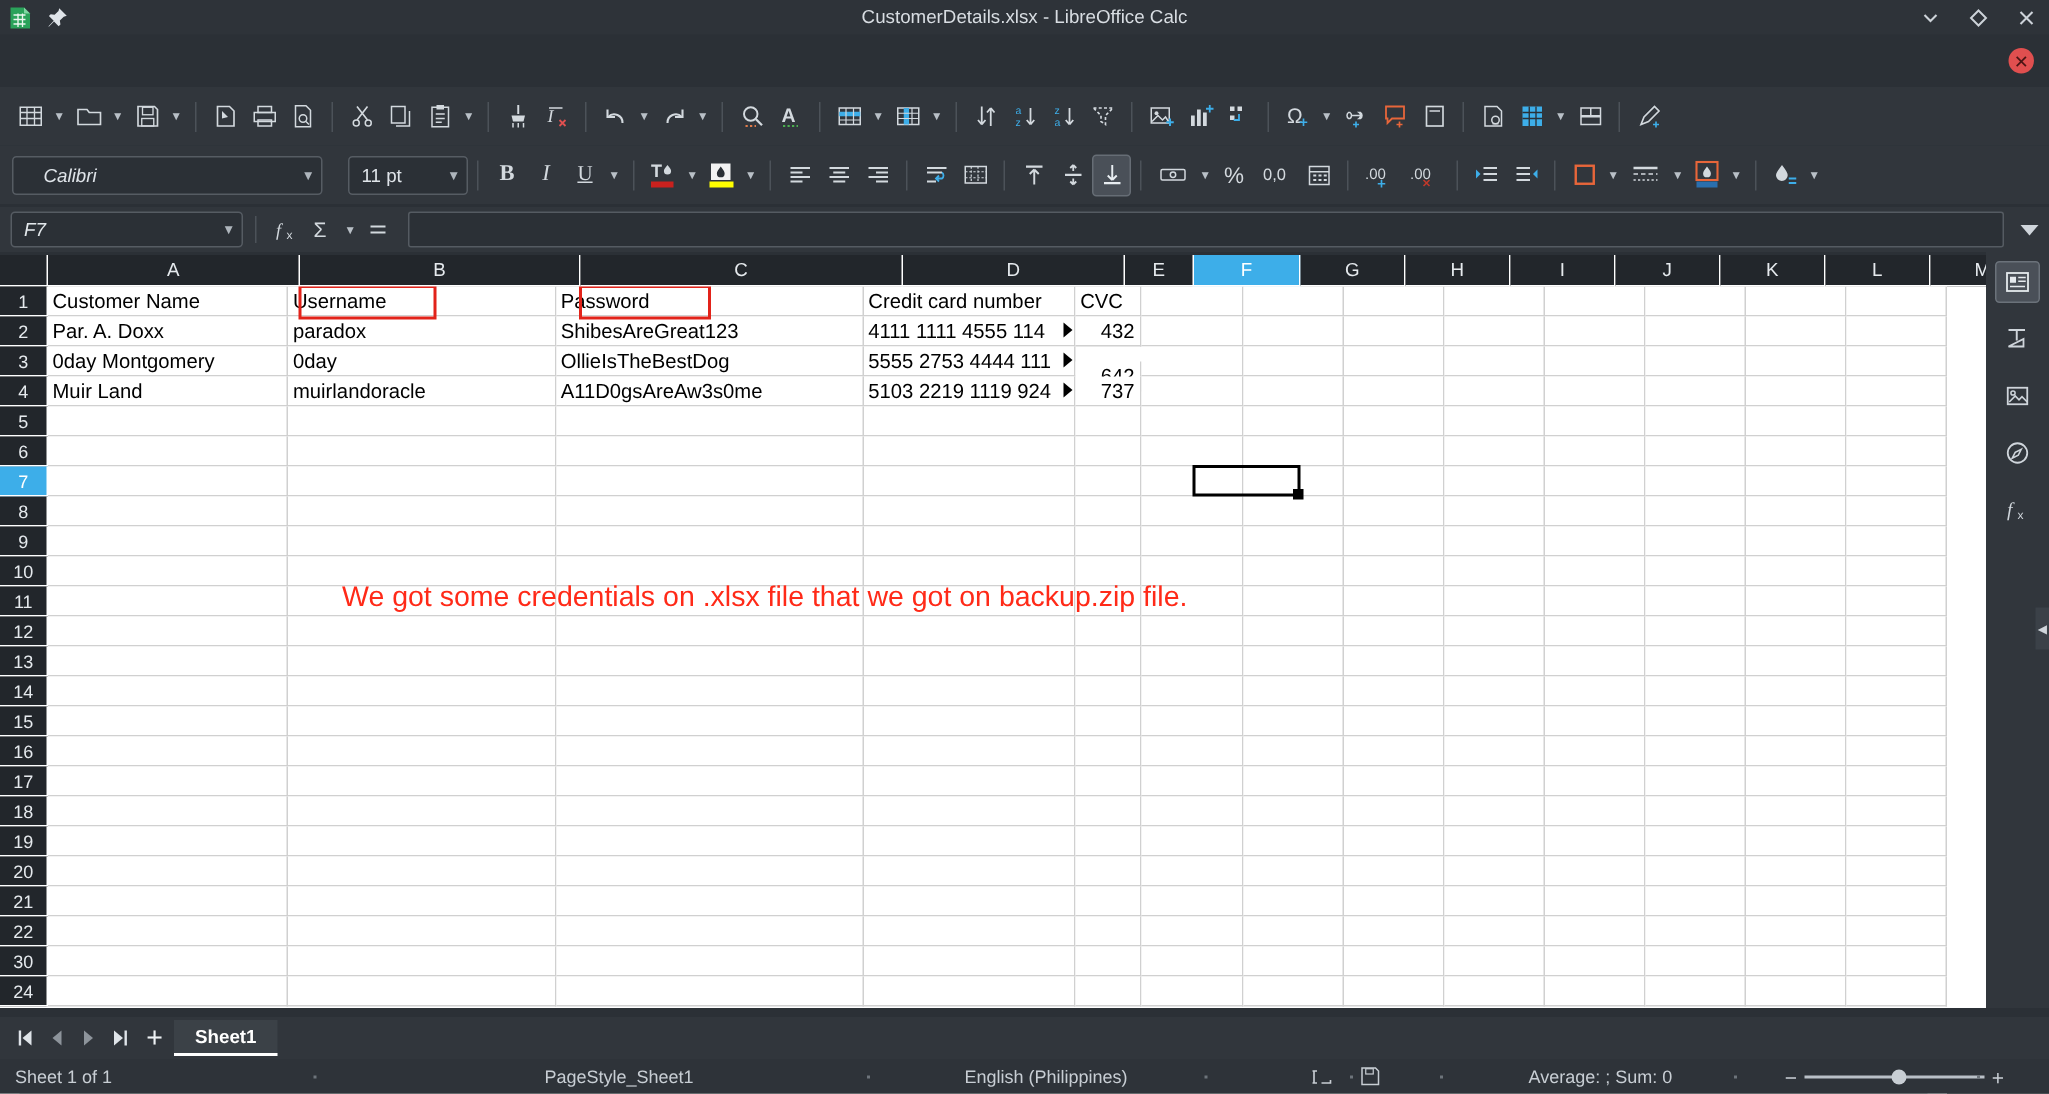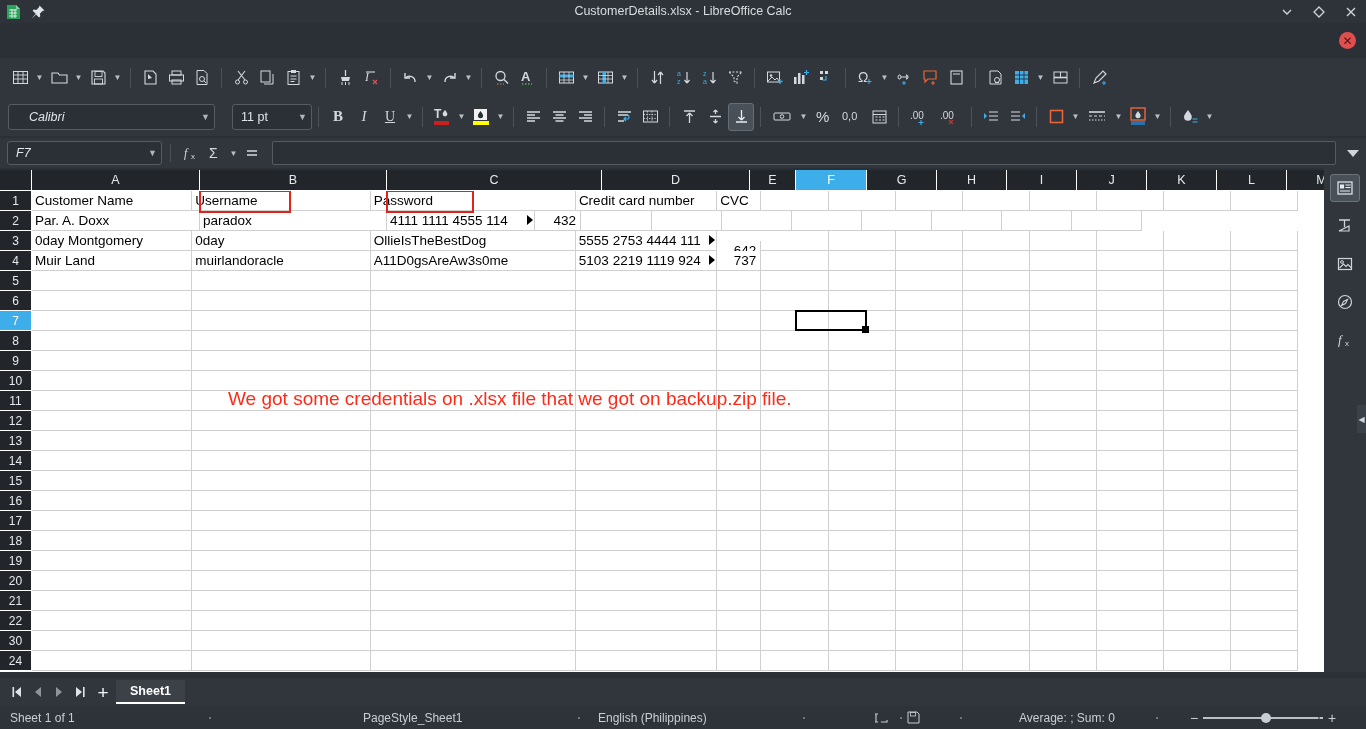--- a/index.html
+++ b/index.html
@@ -773,20 +773,21 @@
             <div class="cell" style="width: 70px;"></div>
             <div class="cell" style="width: 70px;"></div>
             <div class="cell" style="width: 70px;"></div>
             <div class="cell" style="width: 70px;"></div>
             <div class="cell" style="width: 70px;"></div>
             <div class="cell" style="width: 70px;"></div>
           </div>
           <div class="grid-row">
             <div class="cell" style="width: 168px;"><span>Par. A. Doxx</span></div>
             <div class="cell" style="width: 187px;"><span>paradox</span></div>
+            <div class="cell" style="width: 215px;"><span>ShibesAreGreat123</span></div>
             <div class="cell" style="width: 148px;"><span>4111 1111 4555 114</span><span class="clip-arrow"></span></div>
             <div class="cell num" style="width: 46px;"><span>432</span></div>
             <div class="cell" style="width: 71px;"></div>
             <div class="cell" style="width: 70px;"></div>
             <div class="cell" style="width: 70px;"></div>
             <div class="cell" style="width: 70px;"></div>
             <div class="cell" style="width: 70px;"></div>
             <div class="cell" style="width: 70px;"></div>
             <div class="cell" style="width: 70px;"></div>
             <div class="cell" style="width: 70px;"></div>
@@ -1204,21 +1205,21 @@
     </div>
     <div id="add-sheet">+</div>
     <div class="sheet-tab">Sheet1</div>
   </div>
 
   <div id="statusbar">
     <div class="sbi" style="left:10px">Sheet 1 of 1</div>
     <div class="sb-dot" style="left:209px"></div>
     <div class="sbi" style="left:363px">PageStyle_Sheet1</div>
     <div class="sb-dot" style="left:578px"></div>
-    <div class="sbi" style="left:598px">English (Philippines)</div>
+    <div class="sbi" style="left:643px">English (Philippines)</div>
     <div class="sb-dot" style="left:803px"></div>
     <div class="sbi" style="left:874px">
       <svg width="20" height="14" viewBox="0 0 20 14">
           <path d="M2 3v8M1 3h3M1 11h3" stroke="#c8ced4" stroke-width="1.1"></path>
           <path d="M7 11h6v-2" stroke="#c8ced4" stroke-width="1.1" fill="none"></path>
         </svg>
     </div>
     <div class="sb-dot" style="left:900px"></div>
     <div class="sbi" style="left:906px">
       <svg width="15" height="15" viewBox="0 0 15 15">

